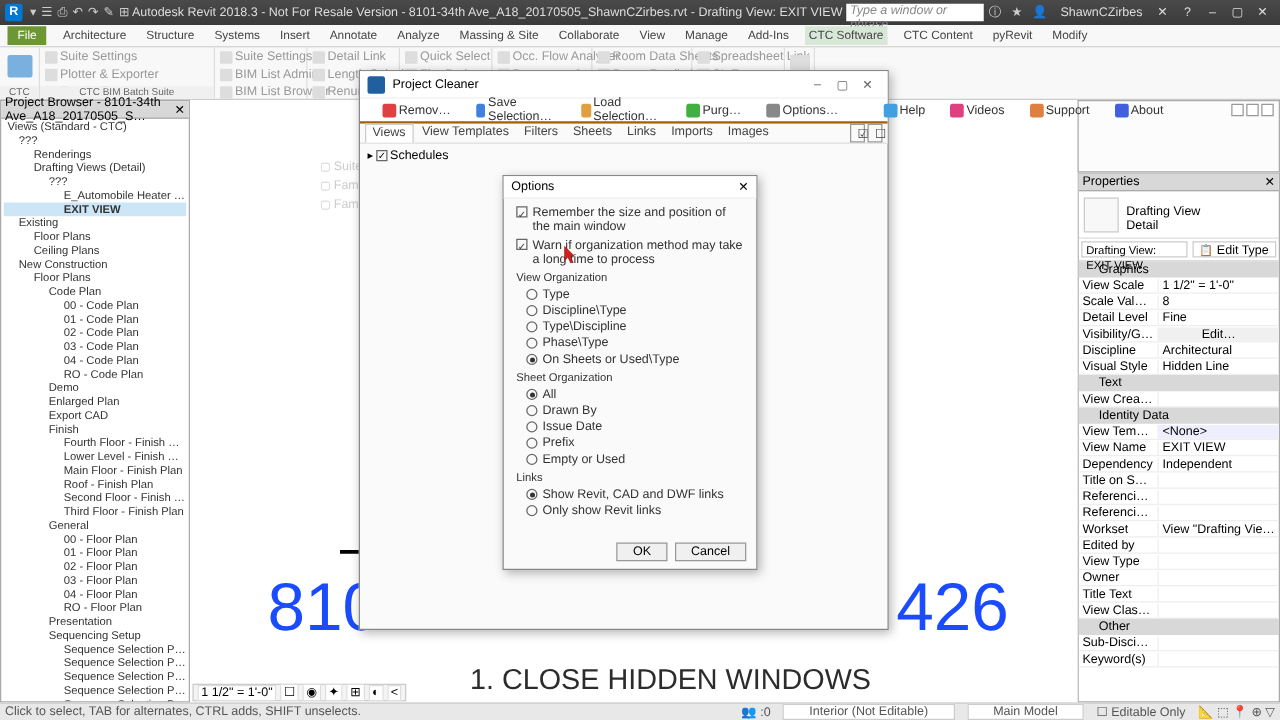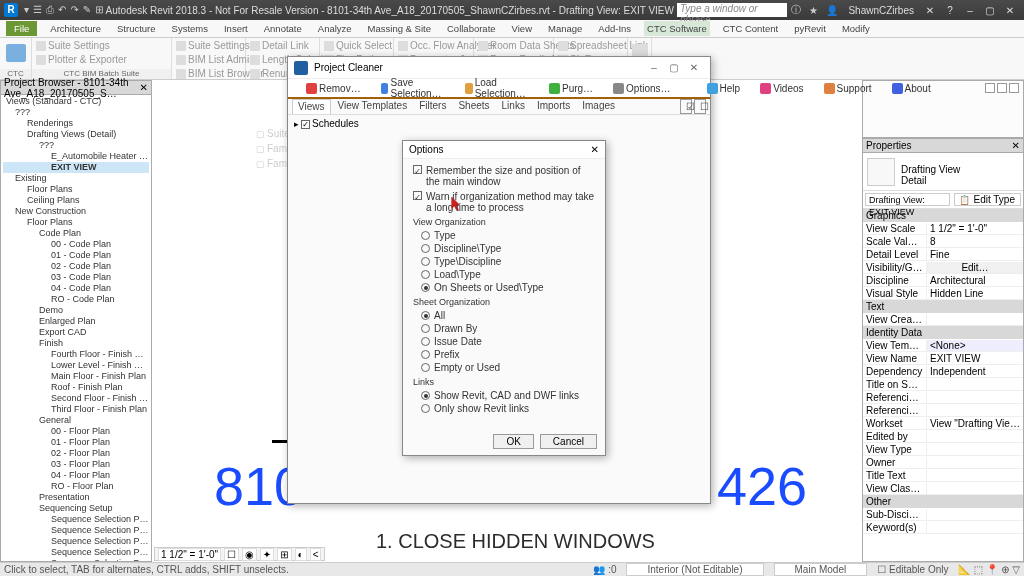--- a/index.html
+++ b/index.html
@@ -26,30 +26,30 @@
 .panel-hdr .x { cursor:pointer; }
 .tree { flex:1; overflow:hidden; padding:1px 2px; }
 .tree div { font-size:9px; padding:0 0 0 3px; white-space:nowrap; overflow:hidden; text-overflow:ellipsis; line-height:11px; color:#333; }
 .tree .i1 { padding-left:12px; } .tree .i2 { padding-left:24px; } .tree .i3 { padding-left:36px; } .tree .i4 { padding-left:48px; }
 .tree .sel { background:#cde6f7; }
 .canvas { flex:1; position:relative; background:#fff; }
 .canvas .faded-btns { position:absolute; left:104px; top:48px; }
 .canvas .faded-btns div { color:#ccc; font-size:9px; margin-bottom:4px; }
 .canvas .bignum { position:absolute; left:62px; top:375px; font-size:54px; color:#1a4bff; font-weight:500; }
 .canvas .underline { position:absolute; left:120px; top:323px; border-bottom:3px solid #000; width:20px; height:40px; }
-.canvas .caption { position:absolute; left:224px; top:450px; font-size:20px; color:#2c2c2c; font-weight:400; }
+.canvas .caption { position:absolute; left:224px; top:450px; font-size:23px; color:#2c2c2c; font-weight:400; }
 .rpan { width:162px; display:flex; flex-direction:column; }
 .cube { height:58px; background:#fcfcfc; border:1px solid #aaa; position:relative; }
 .cube .controls { position:absolute; top:2px; right:4px; display:flex; gap:2px; }
 .cube .ctl { width:10px; height:10px; border:1px solid #999; background:#fff; }
 .props { flex:1; background:#fff; border:1px solid #aaa; font-size:9px; }
 .props .row { display:flex; border-bottom:1px solid #eee; height:13px; align-items:center; }
 .props .k { width:64px; padding:0 3px; border-right:1px solid #eee; overflow:hidden; text-overflow:ellipsis; white-space:nowrap; }
 .props .v { flex:1; padding:0 3px; overflow:hidden; text-overflow:ellipsis; white-space:nowrap; }
-.props .grp { background:#d8d8d8; font-weight:500; padding:0 3px; height:13px; line-height:13px; }
+.props .grp { background:#d8d8d8; font-weight:500; padding:0 16px; height:13px; line-height:13px; }
 .props .bigrow { height:38px; display:flex; align-items:flex-end; gap:6px; padding:4px; border-bottom:1px solid #ddd; }
 .props .bigrow .ico { width:28px; height:28px; border:1px solid #ccc; background:#f8f8f8; }
 .props .filter { display:flex; border-bottom:1px solid #ddd; height:18px; }
 .props .filter .dd { flex:1; border:1px solid #ccc; margin:2px; padding:0 3px; background:#fff; font-size:9px; line-height:12px; }
 .props .filter .et { border:1px solid #ccc; margin:2px; padding:0 5px; background:#fff; font-size:9px; line-height:12px; }
 .modal1 { position:absolute; left:287px; top:56px; width:424px; height:448px; background:#fafafa; border:1px solid #888; box-shadow:2px 2px 8px rgba(0,0,0,0.3); }
 .modal1 .mtitle { height:22px; display:flex; align-items:center; padding:0 6px; background:#fff; border-bottom:1px solid #eee; }
 .modal1 .mtitle .mico { width:14px; height:14px; background:#2060a0; margin-right:6px; border-radius:2px; }
 .modal1 .mtitle .mbtn { width:20px; text-align:center; color:#666; }
 .modal1 .toolbar { height:20px; display:flex; align-items:center; padding:0 16px; gap:16px; background:#fff; border-bottom:2px solid #a16207; }
@@ -514,21 +514,21 @@
     <div class="radio">
         <span class="r"></span>
         <span>Discipline\Type</span>
       </div>
     <div class="radio">
         <span class="r"></span>
         <span>Type\Discipline</span>
       </div>
     <div class="radio">
         <span class="r"></span>
-        <span>Load\Type</span>
+        <span>Phase\Type</span>
       </div>
     <div class="radio">
         <span class="r on"></span>
         <span>On Sheets or Used\Type</span>
       </div>
     <div class="grp-lbl">Sheet Organization</div>
     <div class="radio">
         <span class="r on"></span>
         <span>All</span>
       </div>

